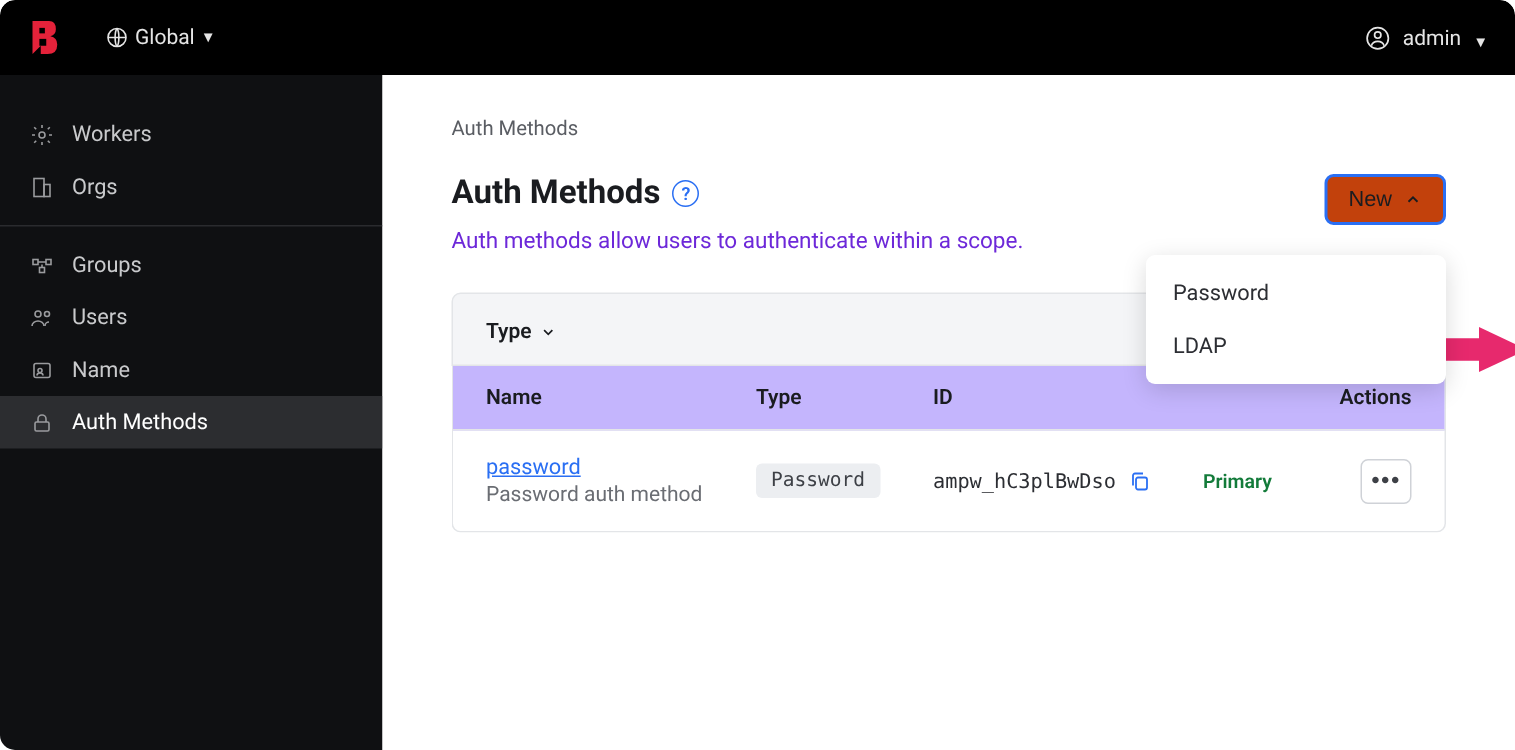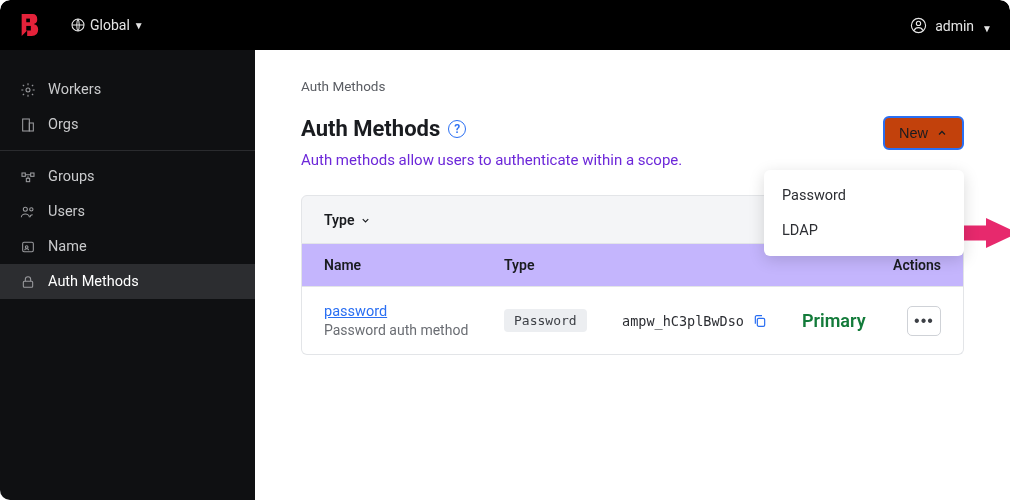--- a/index.html
+++ b/index.html
@@ -219,21 +219,21 @@
     color: #2c2e33;
   }
   .copy-icon {
     color: #2a6ff3;
     width: 16px;
     height: 16px;
   }
   .primary-badge {
     color: #137b3a;
     font-weight: 600;
-    font-size: 18px;
+    font-size: 13px;
   }
   .actions-cell {
     flex: 1;
     text-align: right;
   }
   .more-btn {
     border: 1px solid #cfd2d7;
     border-radius: 5px;
     width: 34px;
     height: 30px;
@@ -385,20 +385,21 @@
         <svg width="11" height="11" viewBox="0 0 24 24" fill="none" stroke="currentColor" stroke-width="2.5">
             <path d="M6 9l6 6 6-6"></path>
           </svg>
       </div>
     </div>
 
     <div class="table">
       <div class="thead">
         <div class="col-name">Name</div>
         <div class="col-type">Type</div>
+        <div class="col-id">ID</div>
         <div class="col-status"></div>
         <div class="col-actions">Actions</div>
       </div>
       <div class="trow">
         <div class="row-name">
           <a href="#">password</a>
           <div class="desc">Password auth method</div>
         </div>
         <div class="col-type">
           <span class="type-chip">Password</span>

